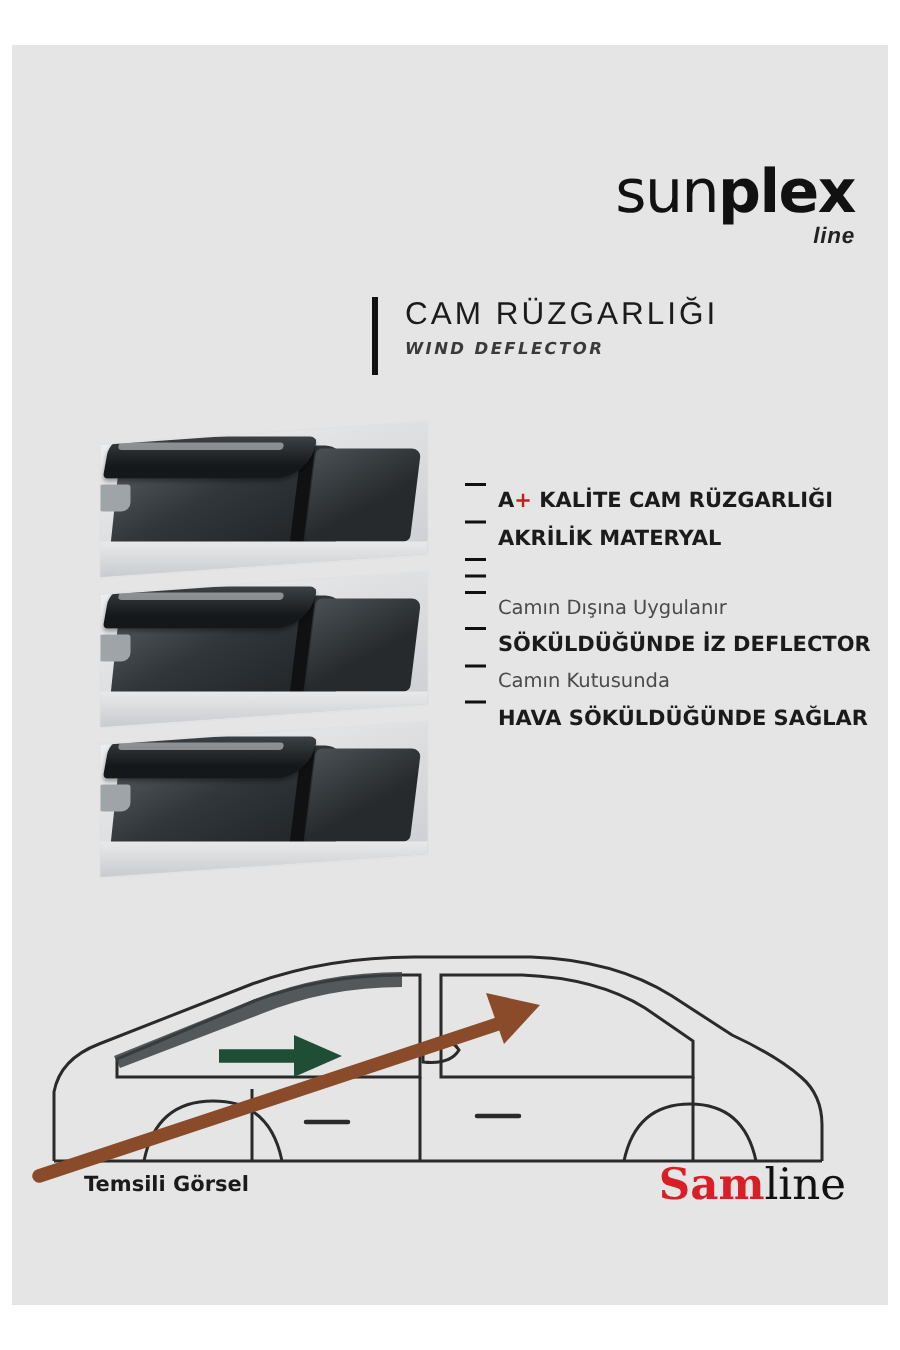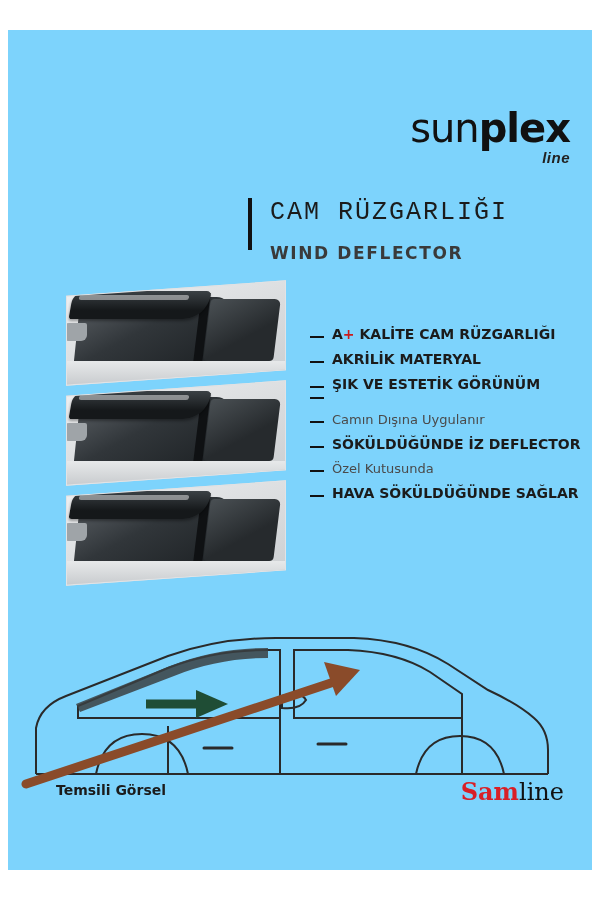--- a/index.html
+++ b/index.html
@@ -21,21 +21,21 @@
     height: 900px;
     background: #ffffff;
   }
   
   .card {
     position: absolute;
     left: 8px;
     top: 30px;
     width: 584px;
     height: 840px;
-    background: #7dd3fc;
+    background: #e5e5e5;
   }
 
   
   .brand {
     position: absolute;
     right: 22px;
     top: 78px;
     text-align: right;
     line-height: 1;
   }
@@ -67,32 +67,33 @@
   
   .title-block {
     position: absolute;
     left: 240px;
     top: 168px;
     padding-left: 18px;
     border-left: 4px solid #111;
     height: 52px;
   }
   .title-main {
-    font-size: 25px;
+    font-size: 21px;
     letter-spacing: 2px;
     color: #1b1b1b;
     font-weight: 400;
-    font-family: Liberation Mono, monospace;
+    font-family: Liberation Sans, sans-serif;
   }
   .title-sub {
-    font-size: 17px;
+    font-size: 11px;
     letter-spacing: 1.6px;
     color: #3a3a3a;
     font-weight: 700;
-    margin-top: 16px;
+    font-style: italic;
+    margin-top: 4px;
     font-family: "DejaVu Sans", sans-serif;
   }
 
   
   .photos {
     position: absolute;
     left: 58px;
     top: 258px;
     width: 218px;
     height: 290px;
@@ -178,21 +179,21 @@
 
   
   .features {
     position: absolute;
     left: 302px;
     top: 296px;
     width: 272px;
   }
   .feature {
     display: flex;
-    align-items: flex-end;
+    align-items: flex-start;
     margin-bottom: 9px;
     white-space: nowrap;
   }
   .dash {
     display: inline-block;
     width: 14px;
     height: 2px;
     background: #111;
     margin-right: 8px;
     flex: 0 0 auto;
@@ -235,21 +236,21 @@
     bottom: 72px;
     font-size: 14px;
     font-weight: 700;
     color: #1b1b1b;
     font-family: "DejaVu Sans", sans-serif;
   }
   .samline {
     position: absolute;
     right: 28px;
     bottom: 66px;
-    font-size: 24px;
+    font-size: 29px;
     line-height: 1;
     font-family: "DejaVu Serif", serif;
     text-align: right;
   }
   .samline .sam {
     color: #d81f26;
     font-weight: 700;
   }
   .samline .line {
     color: #111;
@@ -315,36 +316,35 @@
       <div class="feature bold">
         <span class="dash"></span>
         <span class="feature-text"><span>A</span><span class="aplus">+</span><span> KALİTE CAM RÜZGARLIĞI</span></span>
       </div>
       <div class="feature bold">
         <span class="dash"></span>
         <span class="feature-text">AKRİLİK MATERYAL</span>
       </div>
       <div class="feature bold">
         <span class="dash"></span>
-        <span class="feature-text">ŞIK VE ESTETİK GÖRÜNÜM</span>
       </div>
       <div class="feature bold">
         <span class="dash"></span>
       </div>
       <div class="feature light">
         <span class="dash"></span>
         <span class="feature-text">Camın Dışına Uygulanır</span>
       </div>
       <div class="feature bold">
         <span class="dash"></span>
         <span class="feature-text">SÖKÜLDÜĞÜNDE İZ DEFLECTOR</span>
       </div>
       <div class="feature light">
         <span class="dash"></span>
-        <span class="feature-text">Özel Kutusunda</span>
+        <span class="feature-text">Camın Kutusunda</span>
       </div>
       <div class="feature bold">
         <span class="dash"></span>
         <span class="feature-text">HAVA SÖKÜLDÜĞÜNDE SAĞLAR</span>
       </div>
     </div>
 
     <div class="diagram">
       <svg width="564" height="228" viewBox="0 0 564 228">
 

